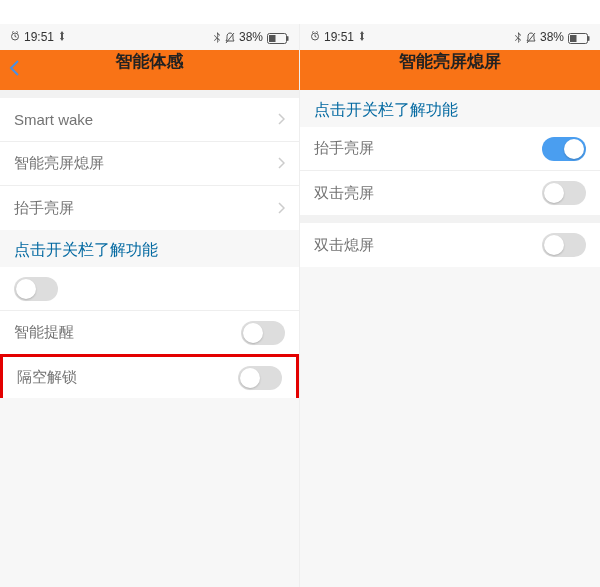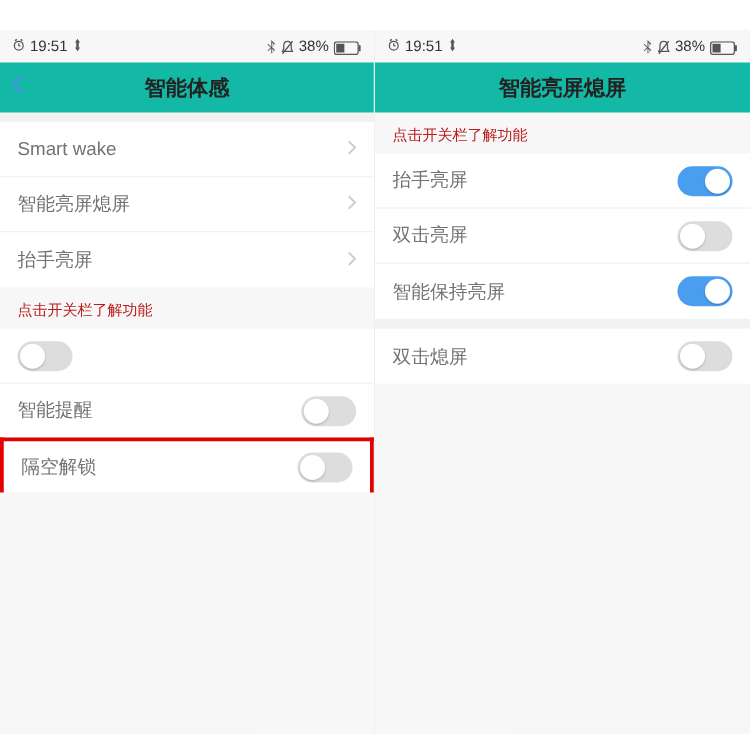--- a/index.html
+++ b/index.html
@@ -4,26 +4,26 @@
 <style>
   * { box-sizing: border-box; margin: 0; padding: 0; }
   html, body { width: 600px; height: 587px; font-family: -apple-system, "Helvetica Neue", Arial, sans-serif; background: #fff; }
   .wrap { display: flex; width: 600px; height: 587px; }
   .phone { width: 300px; height: 587px; background: #f7f7f7; display: flex; flex-direction: column; border-right: 1px solid #eee; margin-top: 24px; }
   .phone:last-child { border-right: none; }
   .statusbar { height: 26px; display: flex; align-items: center; justify-content: space-between; padding: 0 10px; font-size: 12px; color: #333; background: #f7f7f7; }
   .sb-left { display: flex; align-items: center; gap: 4px; }
   .sb-right { display: flex; align-items: flex-end; gap: 4px; }
   .sb-right svg { display: block; }
-  .navbar { height: 40px; display: flex; align-items: center; position: relative; background: #14b8a6; }
+  .navbar { height: 40px; display: flex; align-items: flex-start; position: relative; background: #f97316; }
   .back { position: absolute; left: 8px; top: 50%; transform: translateY(-50%); color: #4a90e2; }
   .title { flex: 1; text-align: center; font-size: 17px; font-weight: 600; color: #222; }
   .list { background: #fff; }
   .section-gap { height: 8px; background: #f2f2f2; }
-  .section-header { font-size: 12px; color: #b91c1c; padding: 10px 14px 6px; background: #f7f7f7; }
+  .section-header { font-size: 16px; color: #0369a1; padding: 10px 14px 6px; background: #f7f7f7; }
   .row { display: flex; align-items: center; justify-content: space-between; height: 44px; padding: 0 14px; background: #fff; border-bottom: 1px solid #eee; font-size: 15px; color: #737373; }
   .row:last-child { border-bottom: none; }
   .chev { color: #ccc; }
   .toggle { width: 44px; height: 24px; border-radius: 12px; position: relative; }
   .toggle .knob { position: absolute; width: 20px; height: 20px; border-radius: 50%; background: #fff; top: 2px; box-shadow: 0 1px 2px rgba(0,0,0,0.2); }
   .toggle.off { background: #ddd; }
   .toggle.off .knob { left: 2px; }
   .toggle.on { background: #4a9ef0; }
   .toggle.on .knob { right: 2px; }
   .highlight { border: 3px solid #e30000; margin: -1px 0; position: relative; z-index: 5; }
@@ -184,26 +184,20 @@
         <span class="toggle on">
             <span class="knob"></span>
           </span>
       </div>
       <div class="row">
         <span>双击亮屏</span>
         <span class="toggle off">
             <span class="knob"></span>
           </span>
       </div>
-      <div class="row">
-        <span>智能保持亮屏</span>
-        <span class="toggle on">
-            <span class="knob"></span>
-          </span>
-      </div>
     </div>
 
     <div class="section-gap"></div>
     <div class="list">
       <div class="row">
         <span>双击熄屏</span>
         <span class="toggle off">
             <span class="knob"></span>
           </span>
       </div>

